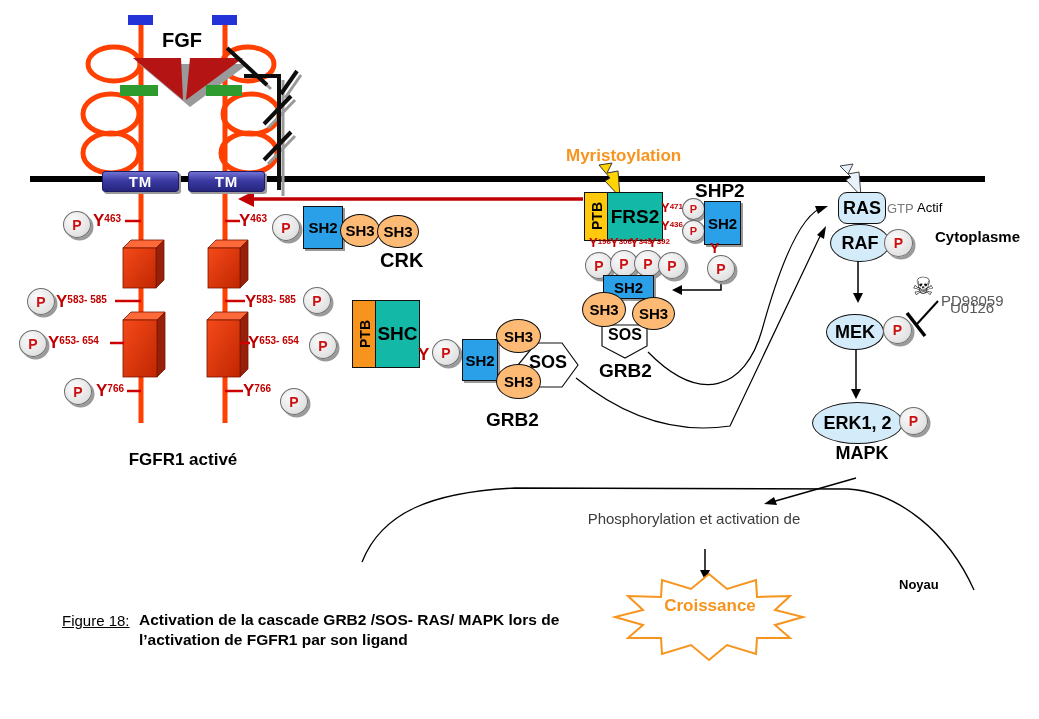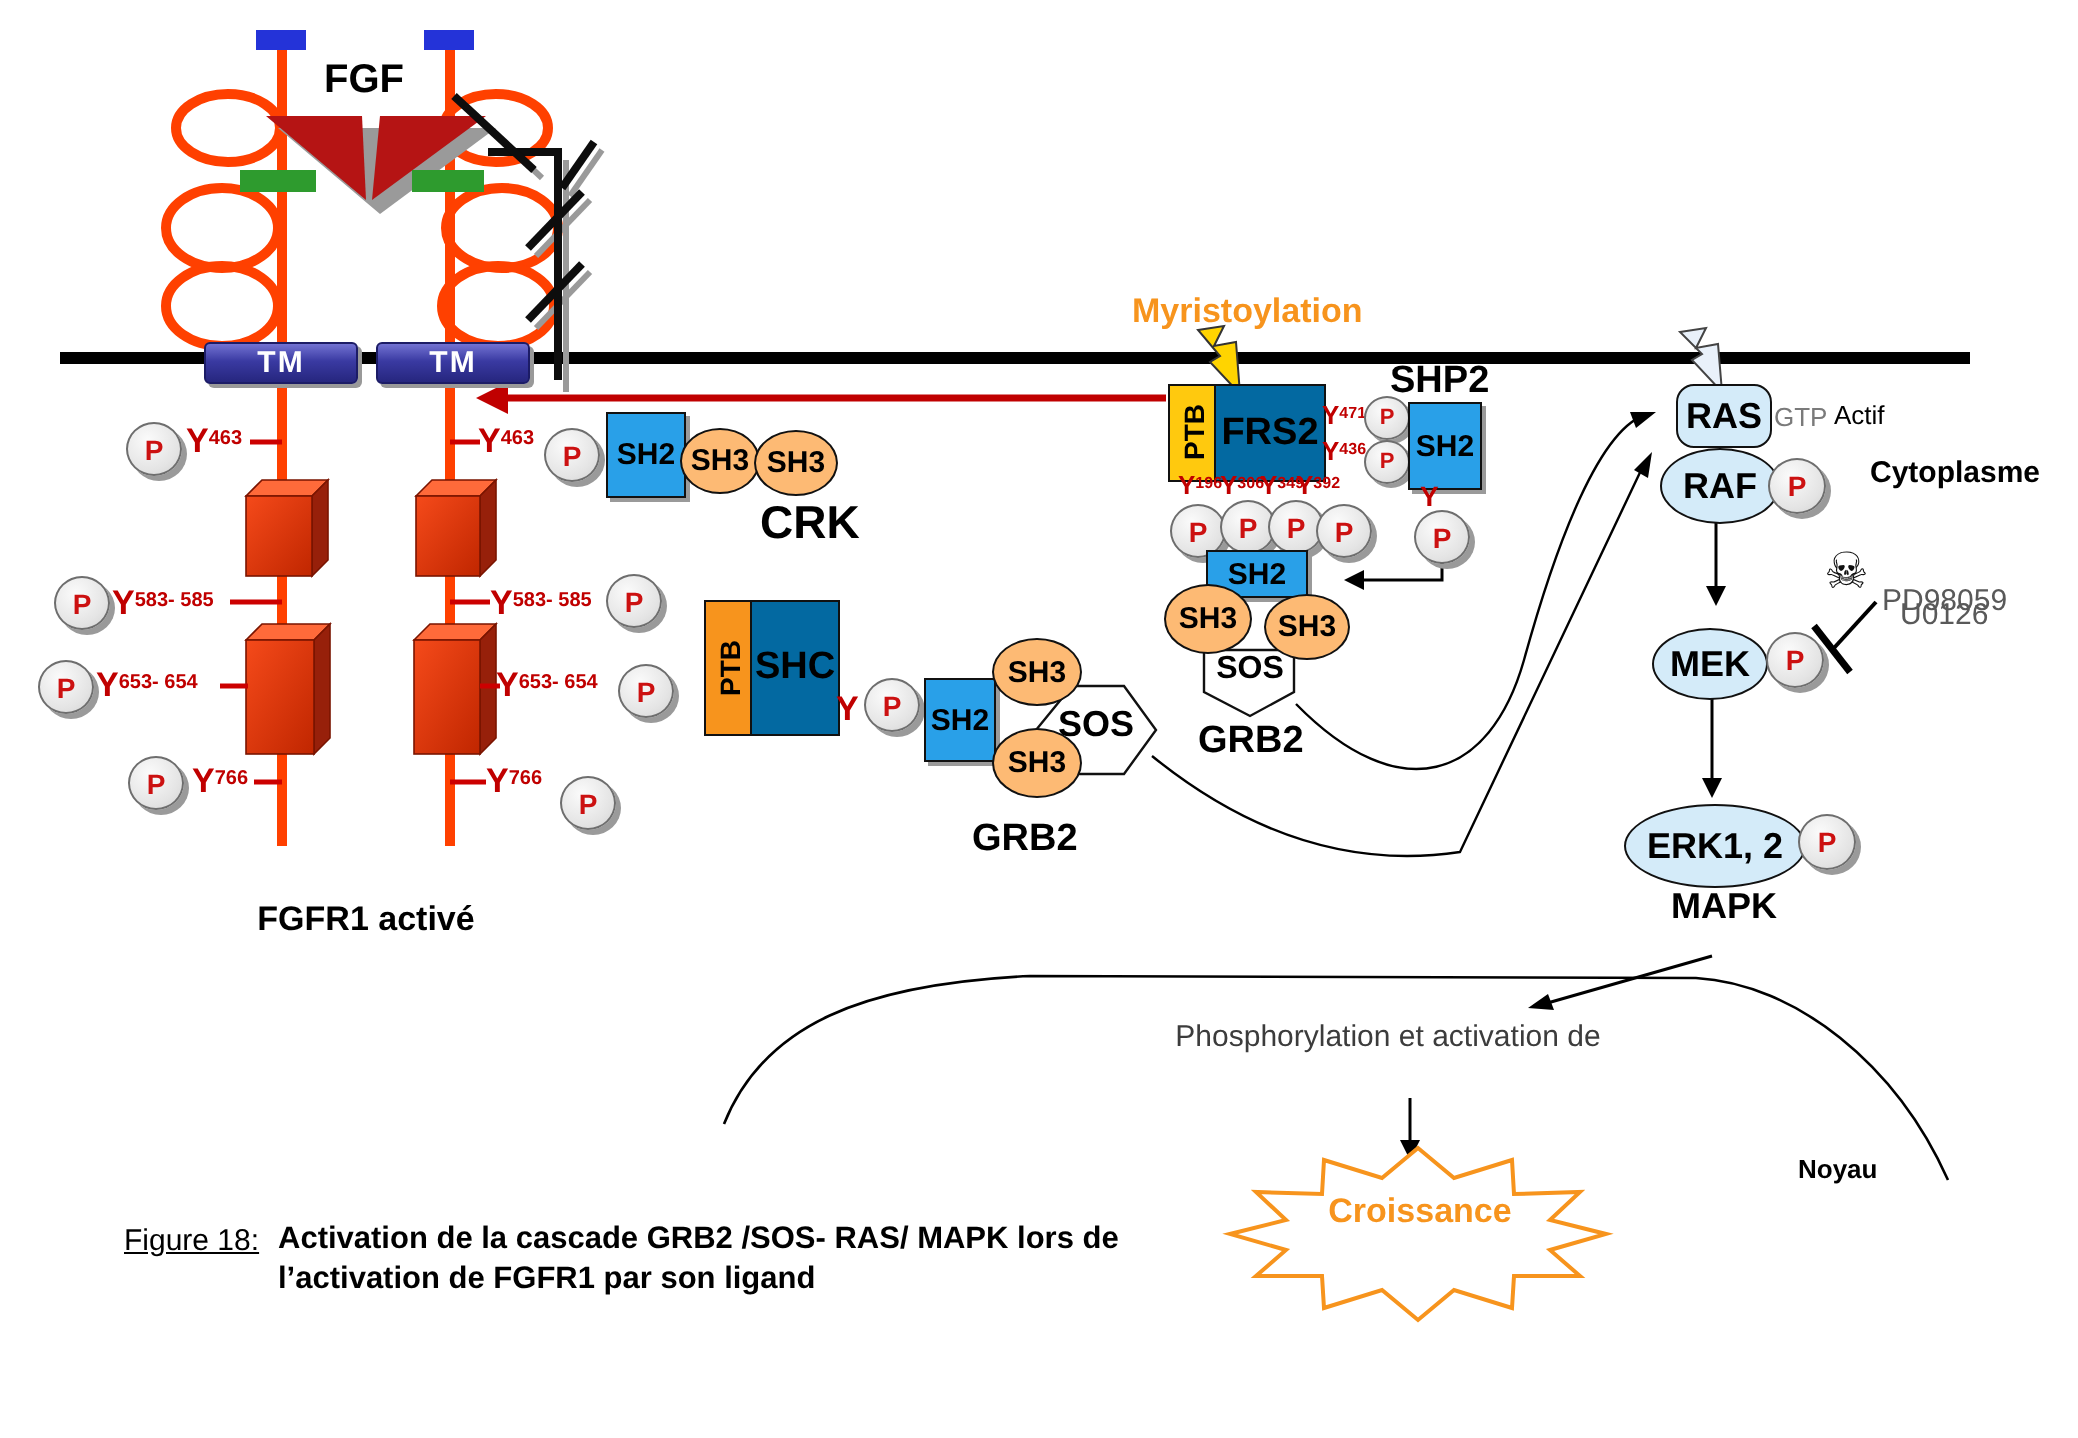--- a/index.html
+++ b/index.html
@@ -13,21 +13,21 @@
   .p.sm{width:21px;height:20px;font-size:11px;box-shadow:2px 2px 0 #9a9a9a;}
   .p.md{width:27px;height:26px;}
   .ysite{color:#c00000;font-weight:bold;font-size:17px;white-space:nowrap;line-height:1;}
   .ysite sup{font-size:10px;vertical-align:4px;}
   .ysite.sm{font-size:13px;}
   .ysite.sm sup{font-size:8px;vertical-align:3px;}
   .sh2{background:#29a0e8;border:1px solid #111;color:#000;font-weight:bold;font-size:15px;
        display:flex;align-items:center;justify-content:center;box-shadow:2px 2px 0 #9a9a9a;line-height:1;}
   .sh3{background:#fdba74;border:1px solid #111;border-radius:50%;display:flex;align-items:center;
        justify-content:center;font-weight:bold;font-size:15px;line-height:1;}
-  .wbox{background:#0369a1;border:1.3px solid #111;display:flex;align-items:center;justify-content:center;font-weight:bold;}
+  .wbox{background:#14b8a6;border:1.3px solid #111;display:flex;align-items:center;justify-content:center;font-weight:bold;}
   .vtext{writing-mode:vertical-rl;transform:rotate(180deg);display:flex;align-items:center;justify-content:center;
          font-weight:bold;border:1.3px solid #111;font-size:14px;color:#000;}
   .ptb-o{background:#f7941d;}
   .ptb-g{background:#ffc90e;}
   .node{background:#d4ebf9;border:1.5px solid #111;display:flex;align-items:center;justify-content:center;
         font-weight:bold;font-size:18px;color:#000;line-height:1;}
   .ell{border-radius:50%;}
   .rrect{border-radius:9px;}
   .blabel{font-weight:bold;color:#000;line-height:1;}
   .tm{background:linear-gradient(180deg,#7272d2 0%,#3a3aa2 45%,#26267e 100%);border:1px solid #1c1c66;
@@ -182,21 +182,21 @@
   <div class="abs p" style="left:303px;top:287px;">P</div>
   <div class="abs ysite" style="left:248px;top:334px;"><span>Y</span><sup>653- 654</sup></div>
   <div class="abs p" style="left:309px;top:332px;">P</div>
   <div class="abs ysite" style="left:243px;top:382px;"><span>Y</span><sup>766</sup></div>
   <div class="abs p" style="left:280px;top:388px;">P</div>
 
   <div class="abs p" style="left:272px;top:214px;">P</div>
   <div class="abs sh2" style="left:303px;top:206px;width:38px;height:41px;">SH2</div>
   <div class="abs sh3" style="left:340px;top:214px;width:38px;height:31px;">SH3</div>
   <div class="abs sh3" style="left:377px;top:215px;width:40px;height:31px;">SH3</div>
-  <div class="abs blabel" style="left:380px;top:250px;font-size:23px;">CRK</div>
+  <div class="abs blabel" style="left:380px;top:250px;font-size:20px;">CRK</div>
 
   <div class="abs vtext ptb-o" style="left:352px;top:300px;width:24px;height:66px;">PTB</div>
   <div class="abs wbox" style="left:375px;top:300px;width:43px;height:66px;font-size:19px;">SHC</div>
   <div class="abs ysite" style="left:418px;top:346px;">Y</div>
   <div class="abs p" style="left:432px;top:339px;">P</div>
   <div class="abs sh2" style="left:462px;top:339px;width:34px;height:40px;">SH2</div>
   <div class="abs sh3" style="left:496px;top:319px;width:43px;height:32px;">SH3</div>
   <div class="abs sh3" style="left:496px;top:364px;width:43px;height:33px;">SH3</div>
   <div class="abs blabel center" style="left:521px;top:353px;width:54px;font-size:18px;">SOS</div>
   <div class="abs blabel" style="left:486px;top:410px;font-size:19px;">GRB2</div>

